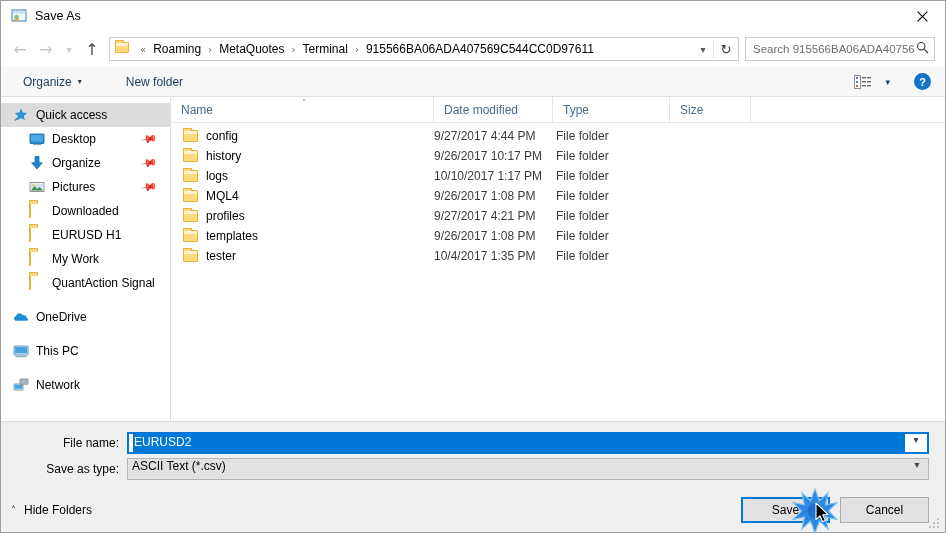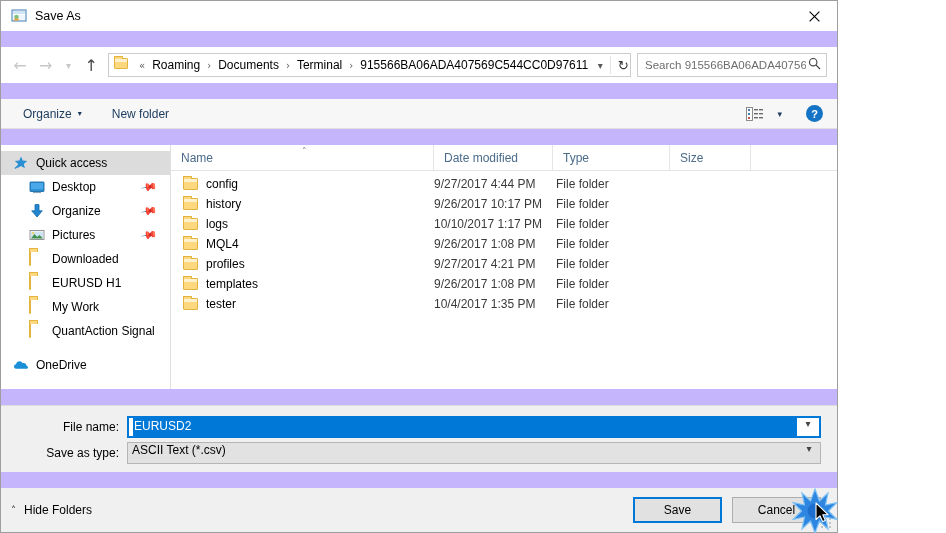--- a/index.html
+++ b/index.html
@@ -6,24 +6,24 @@
   html, body {
     width: 946px; height: 533px;
     font-family: "Liberation Sans", sans-serif;
     font-size: 12px;
     color: #000;
     background: #ffffff;
     overflow: hidden;
   }
   #dialog {
     position: relative;
-    width: 838px; height: 533px;
+    width: 946px; height: 533px;
     background: #c4b5fd;
     border: 1px solid #9e9e9e;
-    display: flex; flex-direction: column; gap: 16px;
+    display: flex; flex-direction: column;
   }
 
   
   #titlebar {
     height: 30px; min-height: 30px;
     background: #ffffff;
     display: flex; align-items: center;
     position: relative;
   }
   #title-icon {
@@ -291,21 +291,21 @@
     <div class="navarrow small">▾</div>
     <div class="navarrow enabled">↑</div>
 
     <div id="addressbar">
       <div id="addr-folder-icon">
         <div class="folder" style="width:14px;height:11px;"></div>
       </div>
       <span class="crumb-sep">«</span>
       <span class="crumb">Roaming</span>
       <span class="crumb-sep">›</span>
-      <span class="crumb">Documents</span>
+      <span class="crumb">MetaQuotes</span>
       <span class="crumb-sep">›</span>
       <span class="crumb">Terminal</span>
       <span class="crumb-sep">›</span>
       <span class="crumb">915566BA06ADA407569C544CC0D97611</span>
       <div id="addr-spacer"></div>
       <div id="addr-dropdown">▾</div>
       <div id="addr-divider"></div>
       <div id="refresh-btn">↻</div>
     </div>
 
@@ -318,21 +318,21 @@
         </svg>
       </div>
     </div>
   </div>
 
   <div id="cmdbar">
     <div class="cmd-item">
       <span>Organize</span>
       <span class="cmd-caret">▾</span>
     </div>
-    <div class="cmd-item" style="margin-left:14px;">
+    <div class="cmd-item" style="margin-left:28px;">
       <span>New folder</span>
     </div>
     <div id="cmd-spacer"></div>
     <div class="cmd-item">
       <span id="view-icon">
         <svg width="18" height="14" viewBox="0 0 18 14">
           <rect x="0.5" y="0.5" width="6" height="13" fill="#fff" stroke="#808080" stroke-width="0.9"></rect>
           <rect x="2" y="2" width="2" height="2" fill="#4a7ab5"></rect>
           <rect x="2" y="6" width="2" height="2" fill="#4a7ab5"></rect>
           <rect x="2" y="10" width="2" height="2" fill="#c0504d"></rect>

